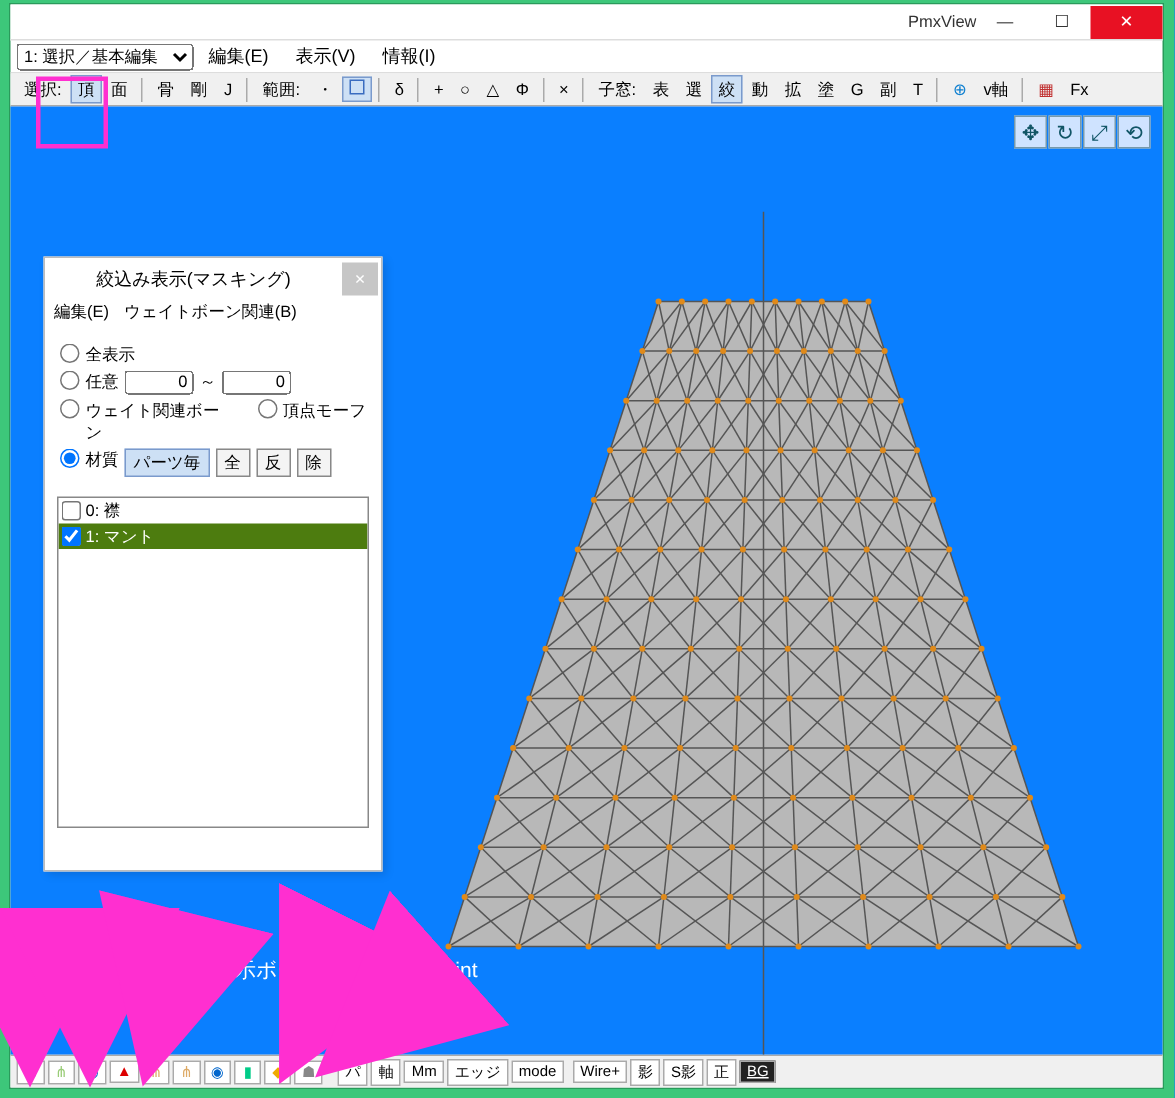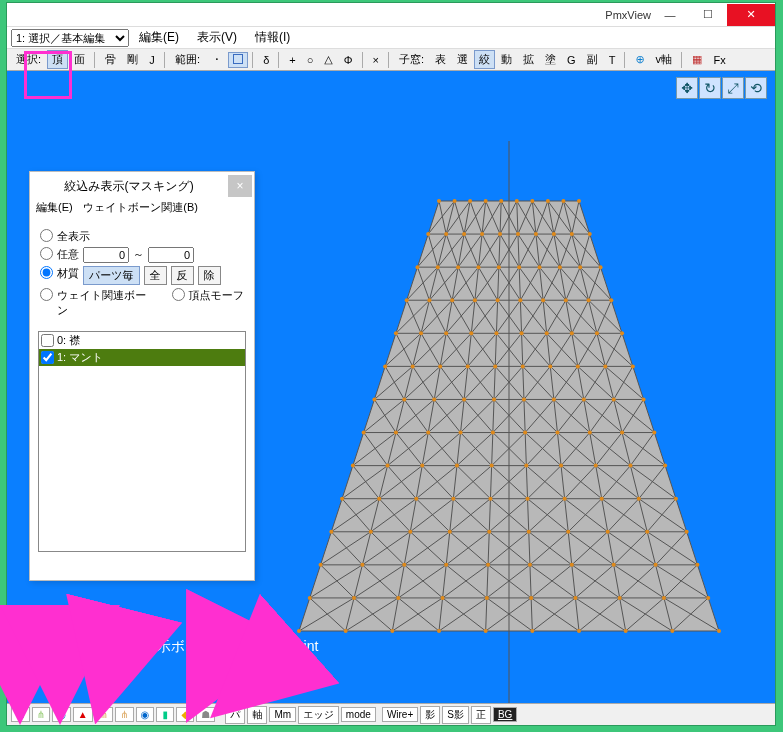--- a/index.html
+++ b/index.html
@@ -544,33 +544,33 @@
             <span>全表示</span>
           </div>
         <div class="row">
           <input type="radio" name="m" style="">
           <span>任意</span>
           <input type="text" value="0" style="">
           <span>～</span>
           <input type="text" value="0" style="">
         </div>
         <div class="row">
+          <input type="radio" name="m" style="">
+          <span>ウェイト関連ボーン</span>
+          <span style="width:6px"></span>
+          <input type="radio" name="m2" style="">
+          <span>頂点モーフ</span>
+        </div>
+        <div class="row">
           <input type="radio" name="m" checked="" style="">
           <span>材質</span>
           <span class="btn active">パーツ毎</span>
           <span class="btn">全</span>
           <span class="btn">反</span>
           <span class="btn">除</span>
-        </div>
-        <div class="row">
-          <input type="radio" name="m" style="">
-          <span>ウェイト関連ボーン</span>
-          <span style="width:6px"></span>
-          <input type="radio" name="m2" style="">
-          <span>頂点モーフ</span>
         </div>
       </div>
       <div class="list">
         <div class="item">
           <input type="checkbox" style="">
           <span>0: 襟</span>
         </div>
         <div class="item sel">
           <input type="checkbox" checked="" style="">
           <span>1: マント</span>

